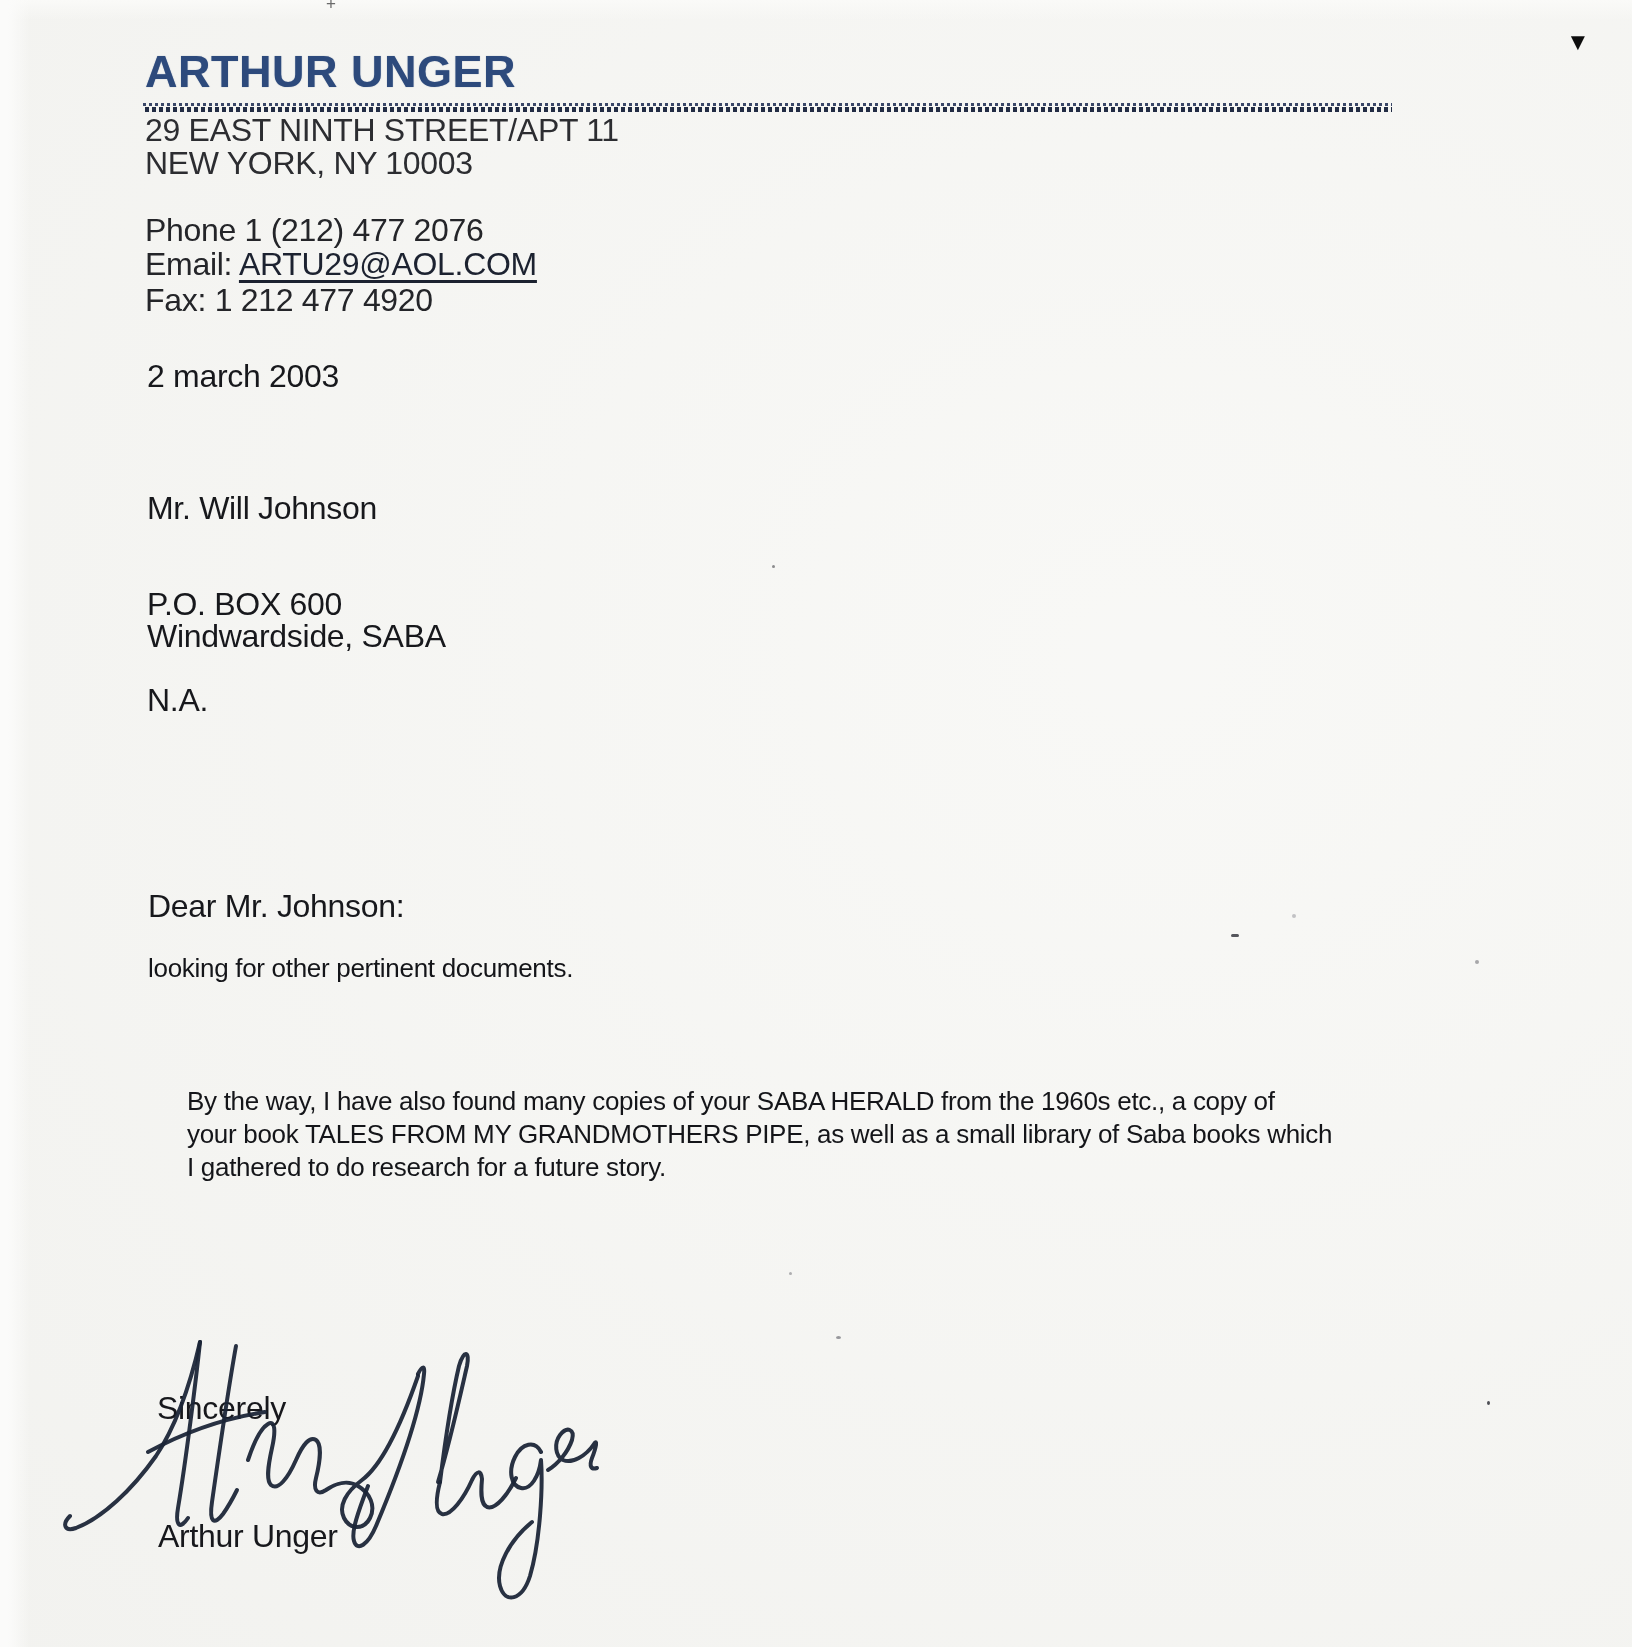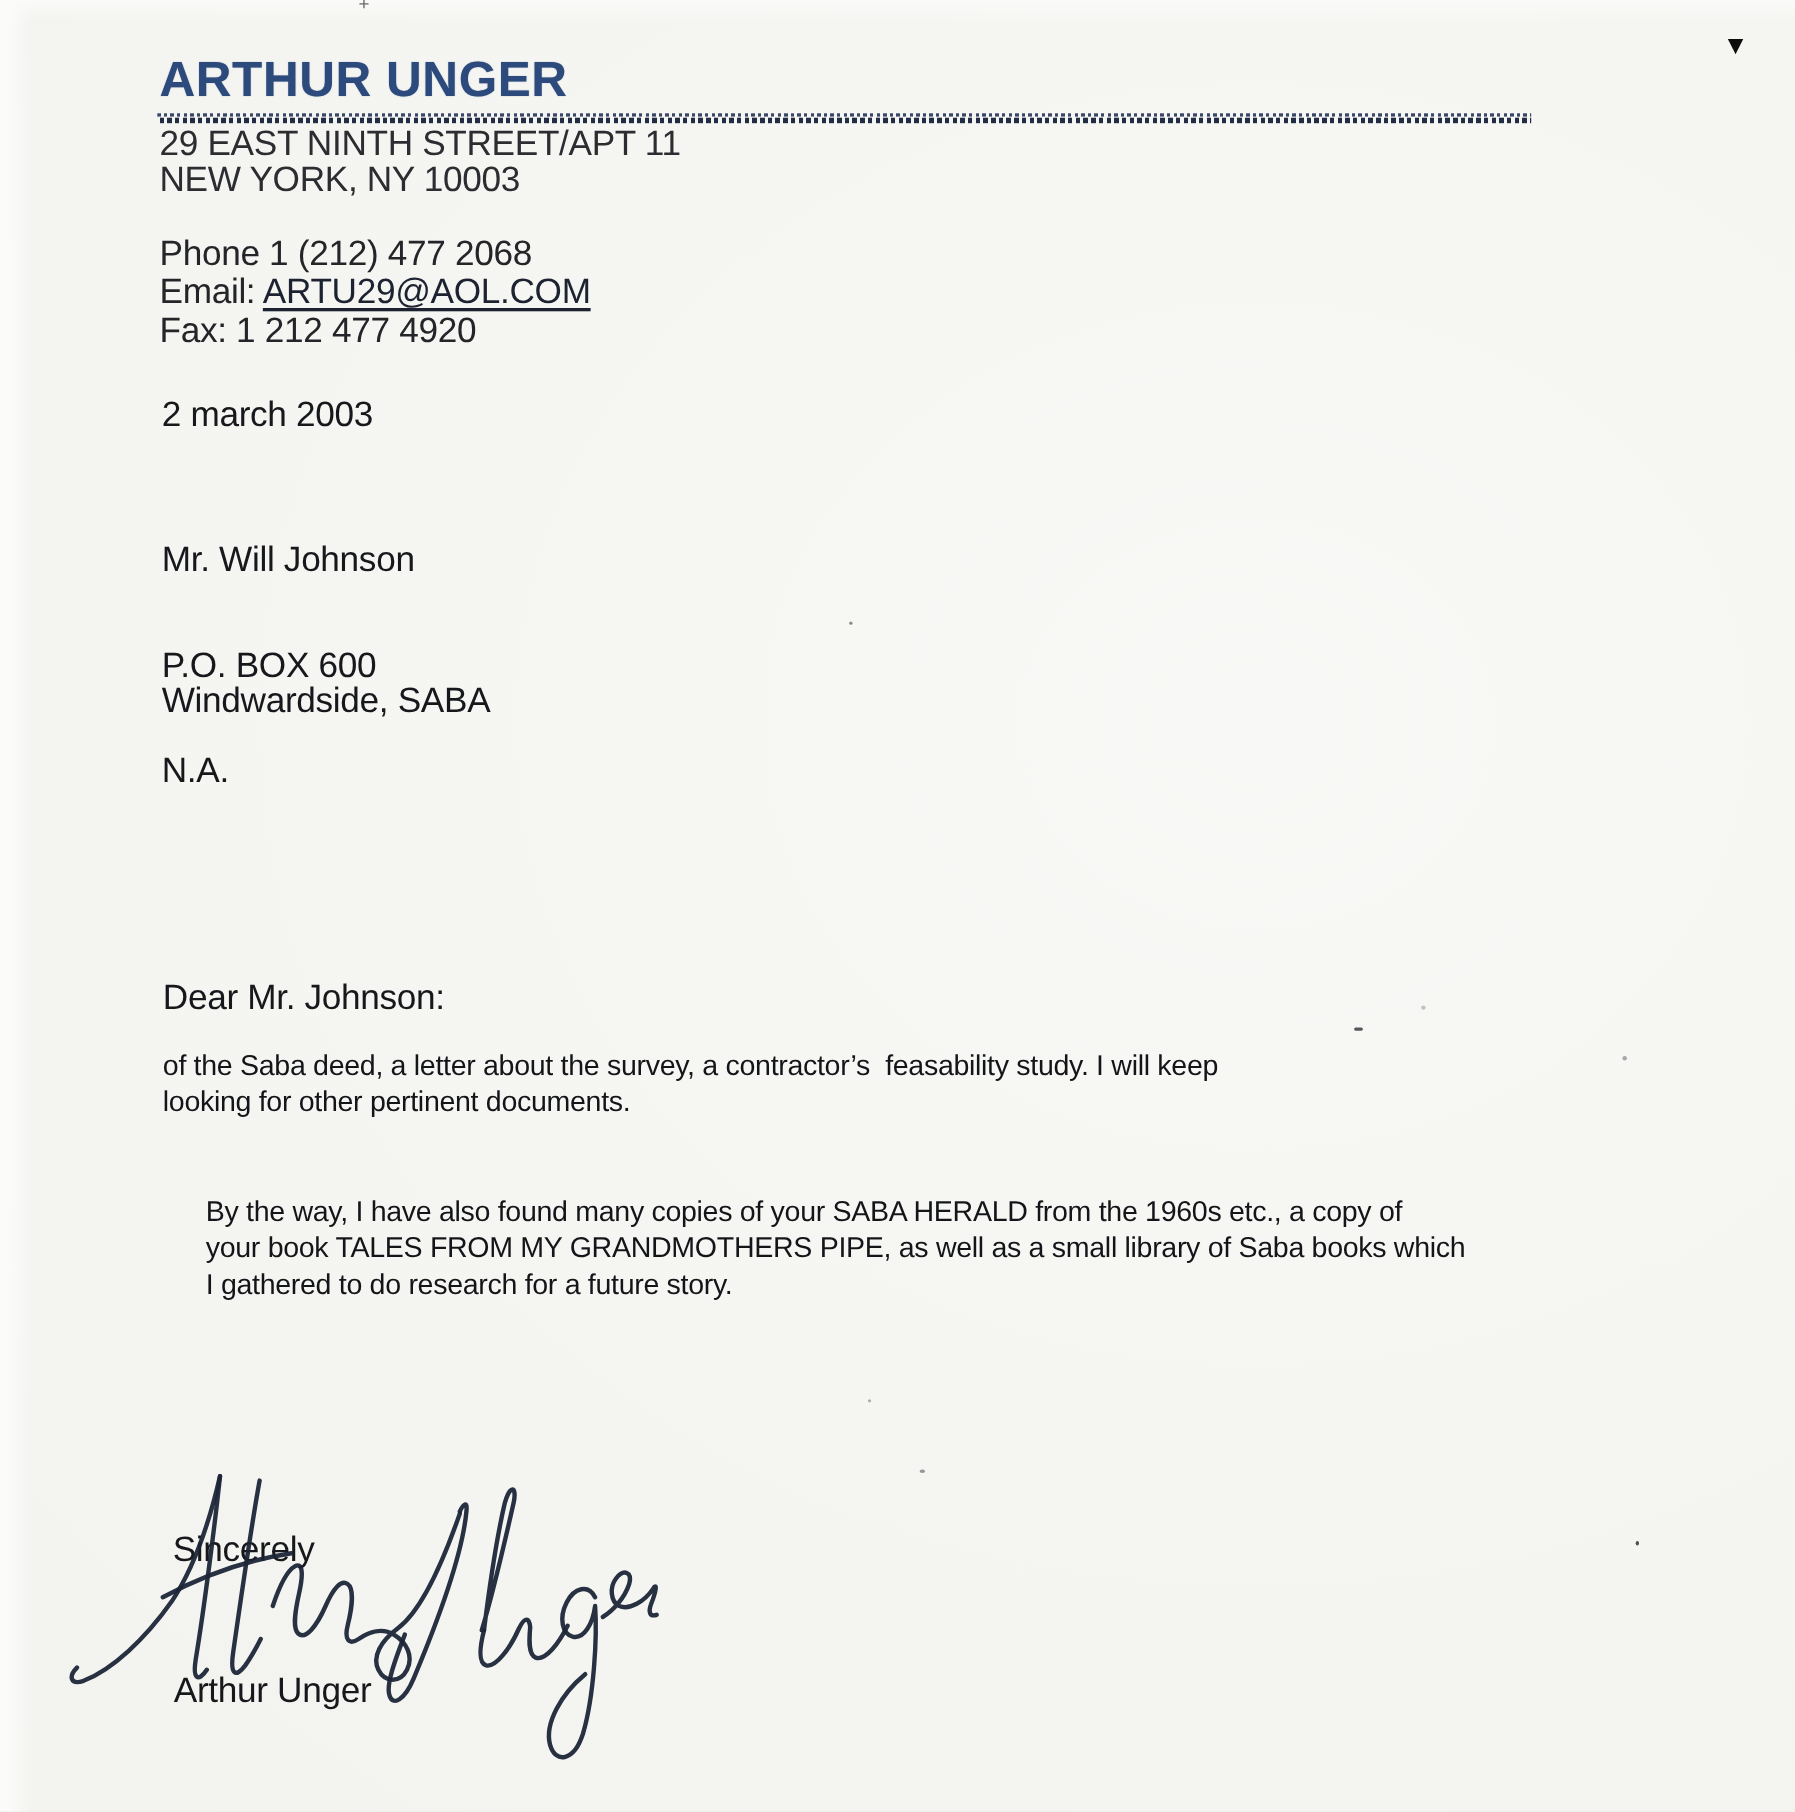--- a/index.html
+++ b/index.html
@@ -76,38 +76,37 @@
   <span class="speck sp4"></span>
   <span class="speck sp5"></span>
   <span class="speck sp6"></span>
   <span class="speck sp7"></span>
 
   <header>
     <h1 class="lh-name">ARTHUR UNGER</h1>
     <div class="dotted-rule"></div>
     <div class="line addr" style="left:145px;top:112px;">29 EAST NINTH STREET/APT 11</div>
     <div class="line addr" style="left:145px;top:145px;">NEW YORK, NY 10003</div>
-    <div class="line contact" style="left:145px;top:212px;">Phone 1 (212) 477 2068</div>
+    <div class="line contact" style="left:145px;top:212px;">Phone 1 (212) 477 2076</div>
     <div class="line contact" style="left:145px;top:246px;"><span>Email: </span><span class="email-link">ARTU29@AOL.COM</span></div>
     <div class="line contact" style="left:145px;top:282px;">Fax: 1 212 477 4920</div>
   </header>
 
   <div class="line bodytext" style="left:147px;top:358px;">2 march 2003</div>
 
   <div>
     <div class="line bodytext" style="left:147px;top:490px;">Mr. Will Johnson</div>
     <div class="line bodytext" style="left:147px;top:554px;margin-top:32px;">P.O. BOX 600</div>
     <div class="line bodytext" style="left:147px;top:618px;">Windwardside, SABA</div>
     <div class="line bodytext" style="left:147px;top:682px;">N.A.</div>
   </div>
 
   <div class="line bodytext" style="left:148px;top:888px;">Dear Mr. Johnson:</div>
 
   <div class="para" style="top:952px;">
-    <div class="bl">of the Saba deed, a letter about the survey, a contractor’s  feasability study. I will keep</div>
     <div class="bl">looking for other pertinent documents.</div>
   </div>
 
   <div class="para" style="top:1085px;margin-left:39px;">
     <div class="bl">By the way, I have also found many copies of your SABA HERALD from the 1960s etc., a copy of</div>
     <div class="bl">your book TALES FROM MY GRANDMOTHERS PIPE, as well as a small library of Saba books which</div>
     <div class="bl">I gathered to do research for a future story.</div>
   </div>
 
 

